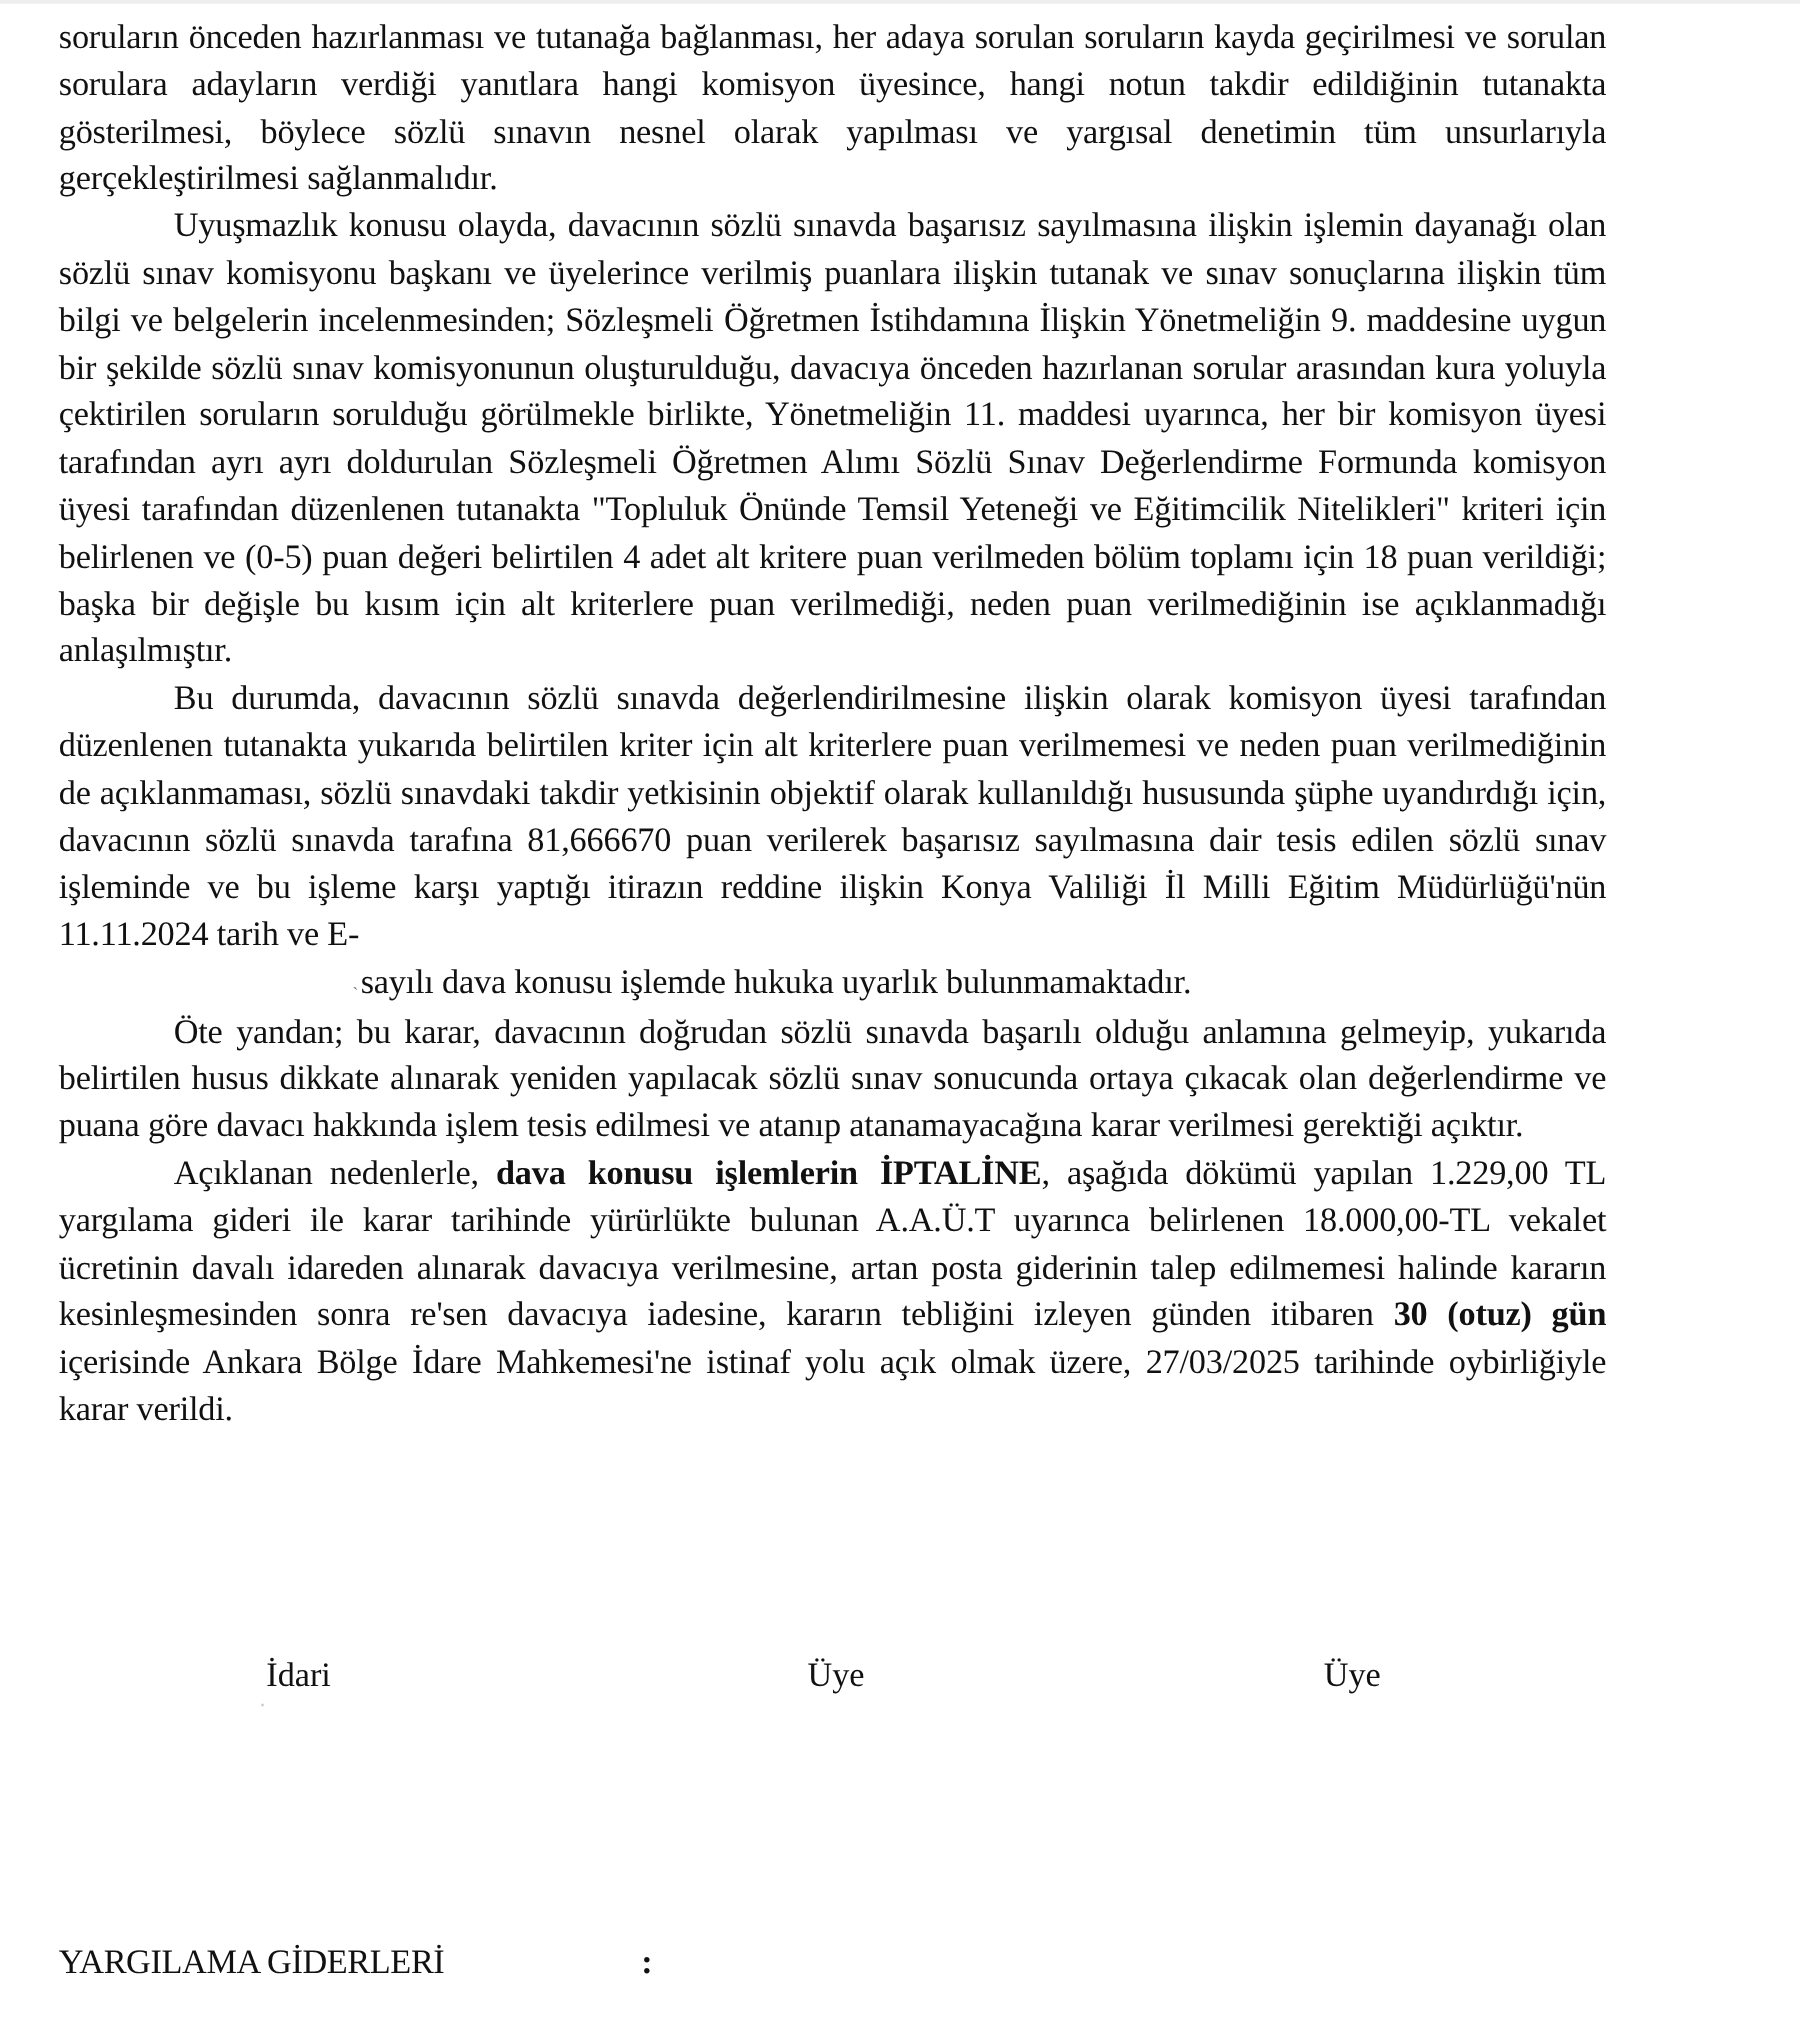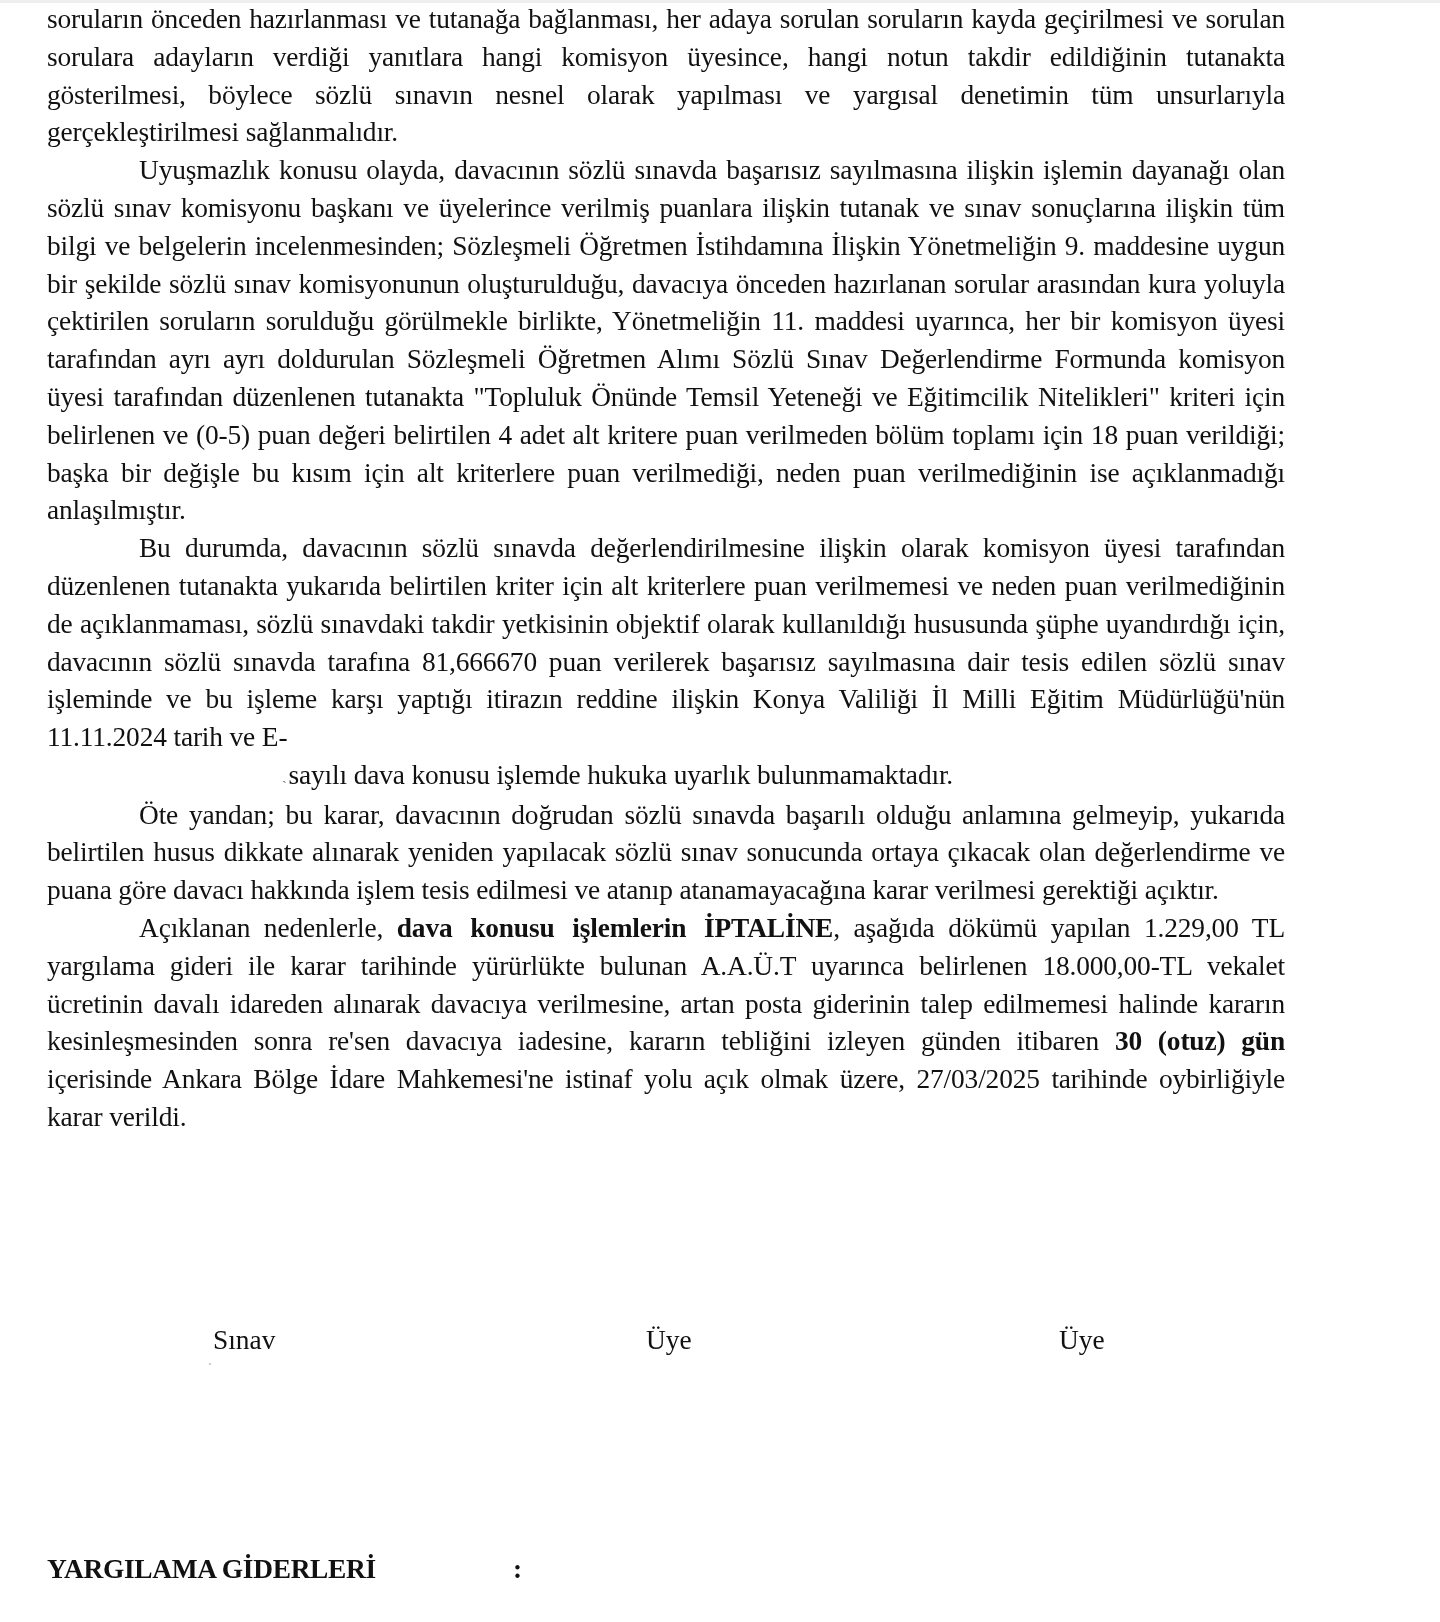--- a/index.html
+++ b/index.html
@@ -53,21 +53,21 @@
   }
   .tick {
     display: inline-block;
     font-size: 14px;
     color: #666;
     vertical-align: middle;
     margin-right: 2px;
     transform: translateY(-2px);
   }
   .first-para {
-    margin-top: 1px;
+    margin-top: 11px;
   }
   .signatures {
     position: absolute;
     top: 1322px;
     left: 0;
     width: 1440px;
     height: 40px;
     font-size: 27.4px;
     line-height: 37.8px;
   }
@@ -85,21 +85,21 @@
     width: 2px;
     height: 2px;
     background: #cccccc;
   }
   .costs-heading {
     position: absolute;
     left: 47px;
     top: 1551px;
     font-size: 27.4px;
     line-height: 37.8px;
-    font-weight: bold;
+    font-weight: normal;
     letter-spacing: -0.3px;
     white-space: nowrap;
   }
   .costs-colon {
     position: absolute;
     left: 513px;
     top: 1551px;
     font-size: 27.4px;
     line-height: 37.8px;
     font-weight: bold;
@@ -118,20 +118,20 @@
 
   <p class="para indent"><span>Bu durumda, davacının sözlü sınavda değerlendirilmesine ilişkin olarak komisyon üyesi tarafından düzenlenen tutanakta yukarıda belirtilen kriter için alt kriterlere puan verilmemesi ve neden puan verilmediğinin de açıklanmaması, sözlü sınavdaki takdir yetkisinin objektif olarak kullanıldığı hususunda şüphe uyandırdığı için, davacının sözlü sınavda tarafına 81,666670 puan verilerek başarısız sayılmasına dair tesis edilen sözlü sınav işleminde ve bu işleme karşı yaptığı itirazın reddine ilişkin Konya Valiliği İl Milli Eğitim Müdürlüğü'nün 11.11.2024 tarih ve E-</span><br><span class="redacted"></span><span class="tick">ˏ</span><span>sayılı dava konusu işlemde hukuka uyarlık bulunmamaktadır.</span></p>
 
 
   <p class="para indent">Öte yandan; bu karar, davacının doğrudan sözlü sınavda başarılı olduğu anlamına gelmeyip, yukarıda belirtilen husus dikkate alınarak yeniden yapılacak sözlü sınav sonucunda ortaya çıkacak olan değerlendirme ve puana göre davacı hakkında işlem tesis edilmesi ve atanıp atanamayacağına karar verilmesi gerektiği açıktır.</p>
 
   <p class="para indent"><span>Açıklanan nedenlerle, </span><b class="spaced">dava konusu işlemlerin İPTALİNE</b><span>, aşağıda dökümü yapılan 1.229,00 TL yargılama gideri ile  karar tarihinde yürürlükte bulunan A.A.Ü.T uyarınca belirlenen 18.000,00-TL vekalet ücretinin davalı idareden alınarak davacıya verilmesine, artan posta giderinin talep edilmemesi halinde kararın kesinleşmesinden sonra re'sen davacıya iadesine, kararın tebliğini izleyen günden itibaren </span><b>30 (otuz) gün</b><span> içerisinde Ankara Bölge İdare Mahkemesi'ne istinaf yolu açık olmak üzere, 27/03/2025 tarihinde oybirliğiyle karar verildi.</span></p>
 </div>
 
 <div class="signatures">
-  <span class="sig chair">Sınav</span>
+  <span class="sig chair">İdari</span>
   <span class="sig member1">Üye</span>
   <span class="sig member2">Üye</span>
 </div>
 <div class="sig-dot"></div>
 
 <div class="costs-heading">YARGILAMA GİDERLERİ</div>
 <div class="costs-colon">:</div>
 
 </body></html>

